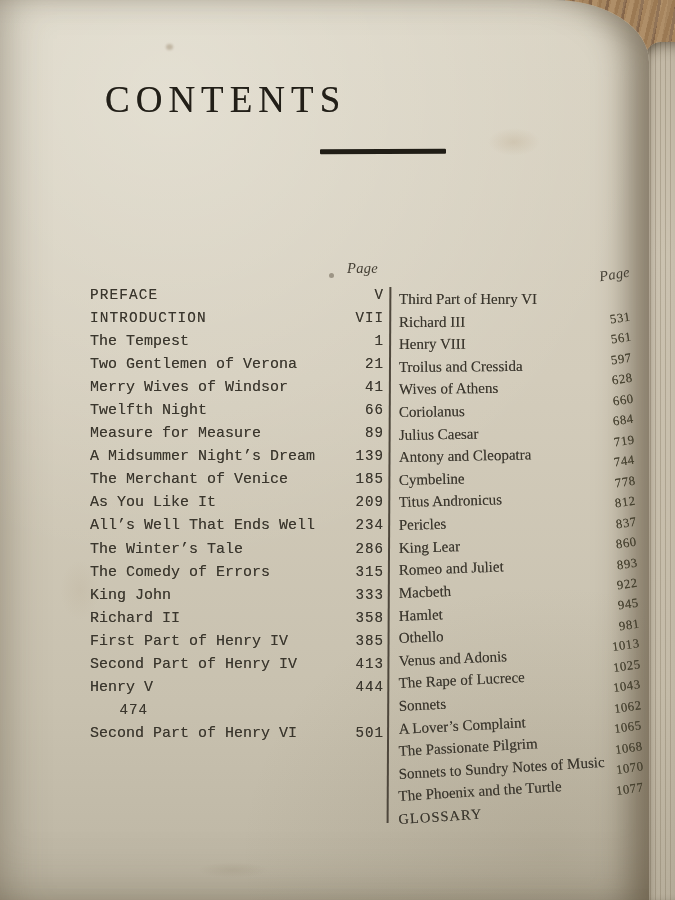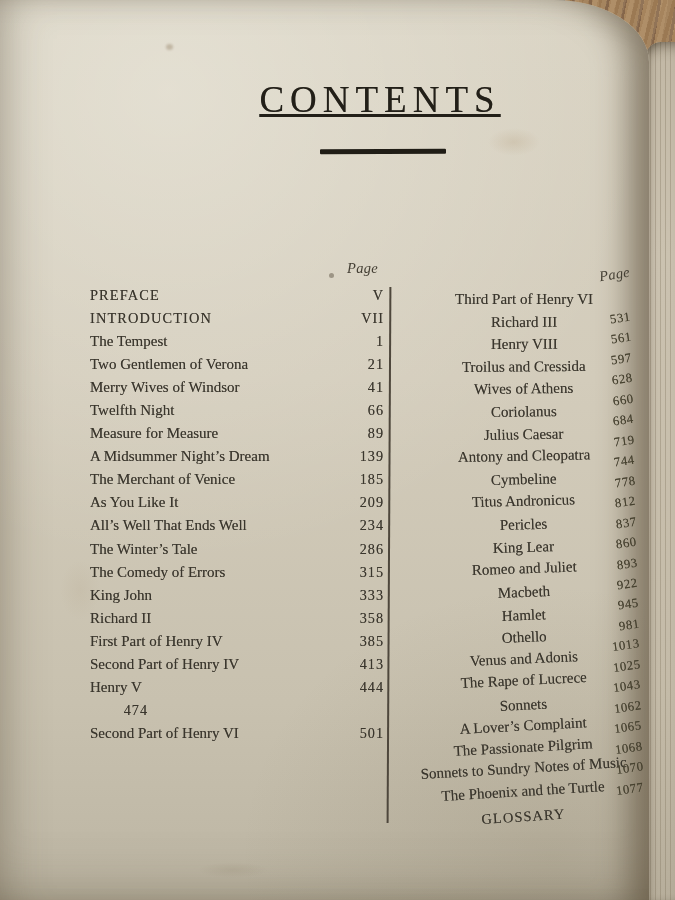--- a/index.html
+++ b/index.html
@@ -39,43 +39,42 @@
       inset 0 -48px 55px -38px rgba(96,86,62,.30);
   }
   .spot{position:absolute;border-radius:50%;pointer-events:none;}
   .spot.s1{left:488px;top:128px;width:52px;height:28px;background:radial-gradient(closest-side,rgba(163,132,92,.18),rgba(163,132,92,0));}
   .spot.s2{left:166px;top:44px;width:7px;height:6px;background:rgba(118,95,62,.30);filter:blur(1px);}
   .spot.s3{left:329px;top:273px;width:5px;height:5px;background:rgba(72,62,45,.42);filter:blur(.5px);}
   .spot.s4{left:198px;top:862px;width:70px;height:16px;background:radial-gradient(closest-side,rgba(120,105,78,.12),rgba(120,105,78,0));}
   .spot.s5{left:60px;top:560px;width:40px;height:60px;background:radial-gradient(closest-side,rgba(150,125,90,.08),rgba(150,125,90,0));}
 
   .heading{
-    position:absolute;top:78px;left:105px;width:550px;text-align:center;
+    position:absolute;top:78px;left:105px;width:550px;
     font-size:37px;letter-spacing:6px;color:var(--heading-ink,#221f18);
     text-shadow:0 0 .6px rgba(34,31,24,.55);
-    text-decoration:underline;
   }
   .rule{
     position:absolute;top:149px;left:320px;width:126px;height:5px;
     background:var(--rule,#201d16);transform:rotate(-.3deg);border-radius:1px;
   }
   .pagelabel{font-style:italic;font-size:14.5px;color:#443f34;letter-spacing:.3px;}
   #plabel-left{position:absolute;top:260px;left:347px;}
   #plabel-right{position:absolute;top:266px;left:599px;transform:rotate(-9deg);}
 
   .divider{
     position:absolute;left:388px;top:287px;width:2px;height:536px;
     background:var(--divider,#4e473c);transform:rotate(.3deg);
   }
   .col{position:absolute;font-size:15px;}
-  #leftcol{left:90px;top:284px;width:294px;}
+  #leftcol{left:90px;top:284px;width:294px;font-family:Liberation Mono, monospace;}
   #leftcol .row{display:flex;align-items:baseline;height:23.05px;line-height:23.05px;}
   #leftcol .t{flex:1;white-space:nowrap;}
   #leftcol .n{width:58px;text-align:right;font-size:14.2px;letter-spacing:1px;}
-  #rightcol{left:399px;top:288px;width:250px;text-align:center;}
+  #rightcol{left:399px;top:288px;width:250px;}
   #rightcol .row{position:relative;height:22.62px;line-height:22.62px;}
   #rightcol .t{display:inline-block;white-space:nowrap;transform:rotate(calc(var(--i) * -0.16deg));transform-origin:0 80%;}
   #rightcol .n{
     position:absolute;font-size:12.8px;letter-spacing:.5px;color:#47422f;
     top:calc(19px - var(--i) * 2.15px);
     right:calc(18px - var(--i) * 0.55px);
     transform:rotate(-8deg);
   }
   .caps{font-size:14.4px;letter-spacing:1.1px;}
   .t,.n{text-shadow:0 0 .5px rgba(58,54,45,.6);}

